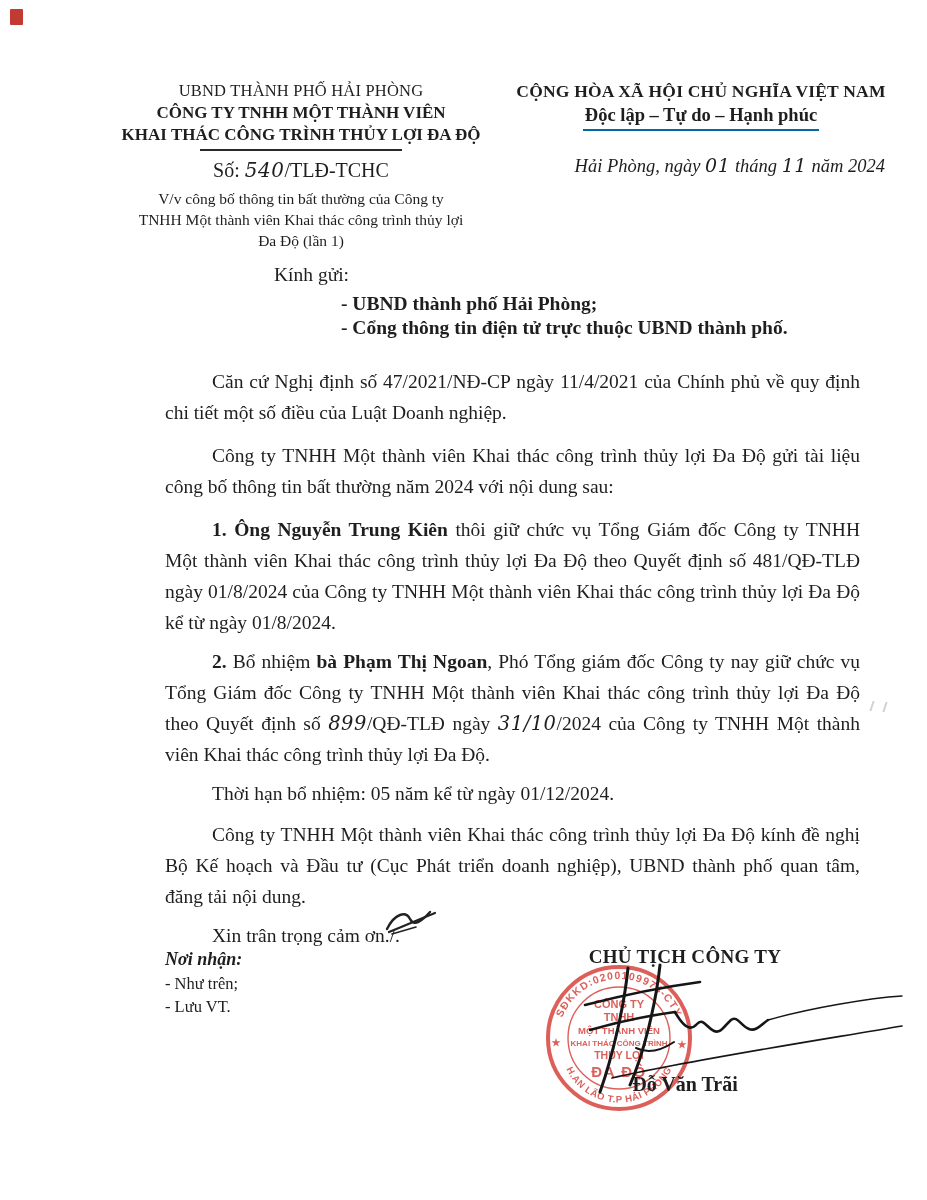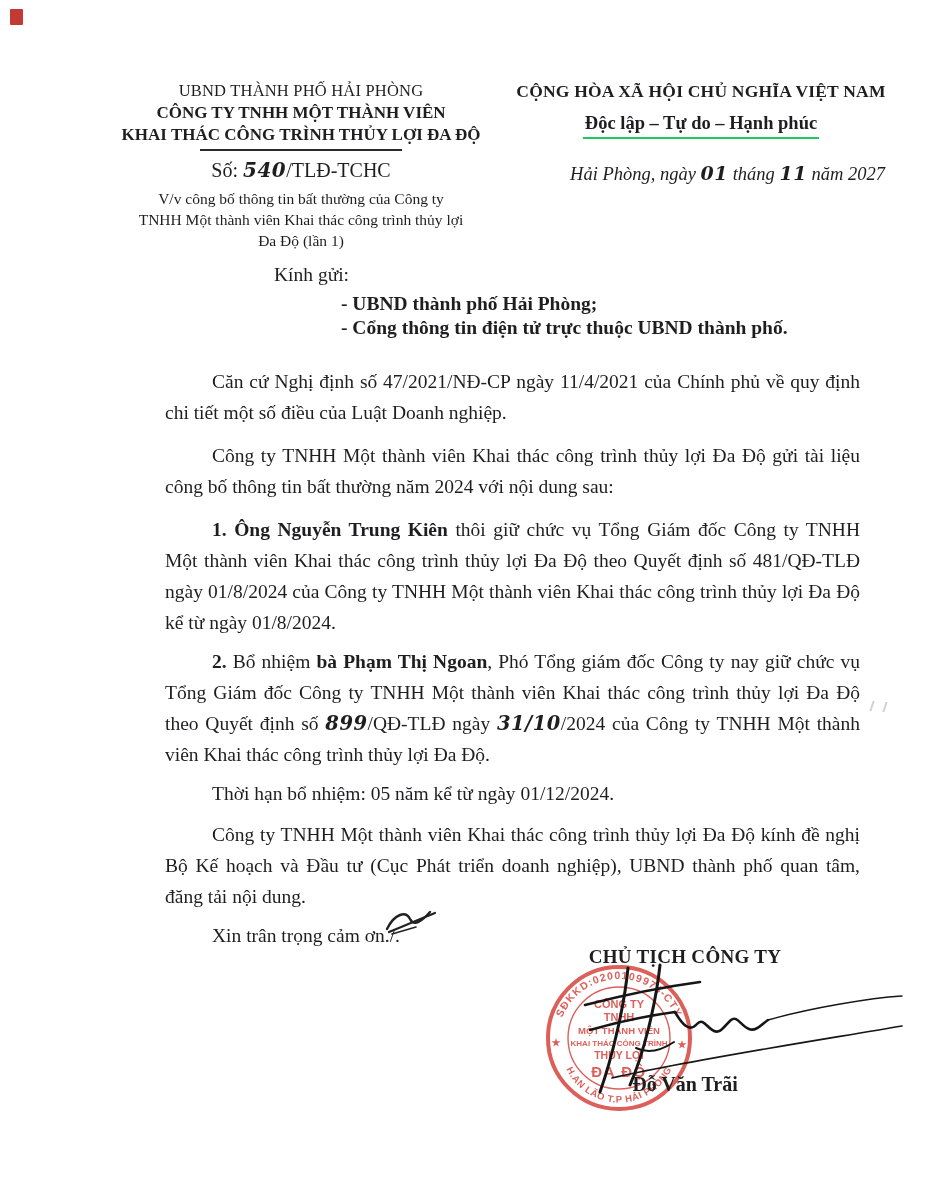--- a/index.html
+++ b/index.html
@@ -12,27 +12,27 @@
   .corner-mark { position:absolute; left:10px; top:9px; width:13px; height:16px;
                  background:#c23a32; border-radius:1px; }
 
   
   .header-left { position:absolute; left:105px; top:80px; width:392px; text-align:center; }
   .hl1 { font-size:16.5px; letter-spacing:.2px; line-height:22px; }
   .hl2 { font-size:17px; font-weight:bold; line-height:22px; }
   .hl3 { font-size:17px; font-weight:bold; line-height:22px; }
   .h-underline { width:202px; height:0; border-bottom:2px solid #2a2a2c; margin:3px auto 0; }
   .so-line { font-size:20px; margin-top:7px; line-height:24px; }
-  .hw { font-family:"DejaVu Serif", serif; font-style:italic; font-weight:700; letter-spacing:.5px; }
+  .hw { font-family:"DejaVu Serif", serif; font-style:italic; font-weight:400; letter-spacing:.5px; }
   .subject { font-size:15.5px; line-height:21px; margin-top:6px; }
 
   .header-right { position:absolute; left:505px; top:80px; width:392px; text-align:center; }
   .hr1 { font-size:17.5px; font-weight:bold; line-height:22px; letter-spacing:.2px; }
   .hr2 { display:inline-block; font-size:18.5px; font-weight:bold; line-height:22px;
-         border-bottom:2px solid #22c55e; padding:0 2px 3px; margin-top:10px; }
+         border-bottom:2px solid #0369a1; padding:0 2px 3px; margin-top:2px; }
   .date-line { font-size:18.5px; font-style:italic; margin-top:23px; text-align:right; padding-right:12px; }
   .date-line .hw { font-size:19px; }
 
   
   .doc-body { position:absolute; left:165px; top:263px; width:695px;
               font-size:19.5px; line-height:31px; text-align:justify; }
   .kinh-gui-label { margin-left:109px; line-height:23px; margin-bottom:6px; text-align:left; }
   .recipient { margin-left:176px; line-height:24px; text-align:left;font-weight:bold; }
   .para { text-indent:47px; margin-top:10px; }
   .p-first { margin-top:26px; }
@@ -77,21 +77,21 @@
     <div class="subject">
       <div>V/v công bố thông tin bất thường của Công ty</div>
       <div>TNHH Một thành viên Khai thác công trình thủy lợi</div>
       <div>Đa Độ (lần 1)</div>
     </div>
   </div>
 
   <div class="header-right">
     <div class="hr1">CỘNG HÒA XÃ HỘI CHỦ NGHĨA VIỆT NAM</div>
     <div><span class="hr2">Độc lập – Tự do – Hạnh phúc</span></div>
-    <div class="date-line"><span>Hải Phòng, ngày </span><span class="hw">01</span><span> tháng </span><span class="hw">11</span><span> năm 2027</span></div>
+    <div class="date-line"><span>Hải Phòng, ngày </span><span class="hw">01</span><span> tháng </span><span class="hw">11</span><span> năm 2024</span></div>
   </div>
 
   <div class="doc-body">
     <div class="kinh-gui-label">Kính gửi:</div>
     <div class="recipient">- UBND thành phố Hải Phòng;</div>
     <div class="recipient">- Cổng thông tin điện tử trực thuộc UBND thành phố.</div>
 
     <p class="para p-first">Căn cứ Nghị định số 47/2021/NĐ-CP ngày 11/4/2021 của Chính phủ về quy định chi tiết một số điều của Luật Doanh nghiệp.</p>
     <p class="para m12">Công ty TNHH Một thành viên Khai thác công trình thủy lợi Đa Độ gửi tài liệu công bố thông tin bất thường năm 2024 với nội dung sau:</p>
 
@@ -103,20 +103,25 @@
     <p class="para">Công ty TNHH Một thành viên Khai thác công trình thủy lợi Đa Độ kính đề nghị Bộ Kế hoạch và Đầu tư (Cục Phát triển doanh nghiệp), UBND thành phố quan tâm, đăng tải nội dung.</p>
     <p class="para m8">Xin trân trọng cảm ơn./.</p>
   </div>
 
   <svg class="closing-scribble" viewBox="0 0 58 36">
     <path d="M 5 26 C 13 10 24 8 28 16 C 32 24 40 18 48 9" fill="none" stroke="#222" stroke-width="2.4" stroke-linecap="round"></path>
     <path d="M 7 29 C 22 23 38 16 53 10" fill="none" stroke="#222" stroke-width="2.2" stroke-linecap="round"></path>
     <path d="M 10 31 L 34 24" fill="none" stroke="#222" stroke-width="1.6" stroke-linecap="round"></path>
   </svg>
 
+  <div class="noi-nhan">
+    <div class="noi-nhan-label">Nơi nhận:</div>
+    <div class="noi-nhan-line">- Như trên;</div>
+    <div class="noi-nhan-line">- Lưu VT.</div>
+  </div>
 
   <div class="signer-title">CHỦ TỊCH CÔNG TY</div>
 
   <svg class="stamp" viewBox="0 0 152 152">
     <circle cx="76" cy="76" r="71" fill="none" stroke="#d84a44" stroke-width="4"></circle>
     <circle cx="76" cy="76" r="51" fill="none" stroke="#d84a44" stroke-width="1.4"></circle>
     <defs>
       <path id="arcTop" d="M 16 89 A 61 61 0 1 1 136 89" fill="none"></path>
       <path id="arcBot" d="M 21 101 A 58 58 0 0 0 131 101" fill="none"></path>
     </defs>

